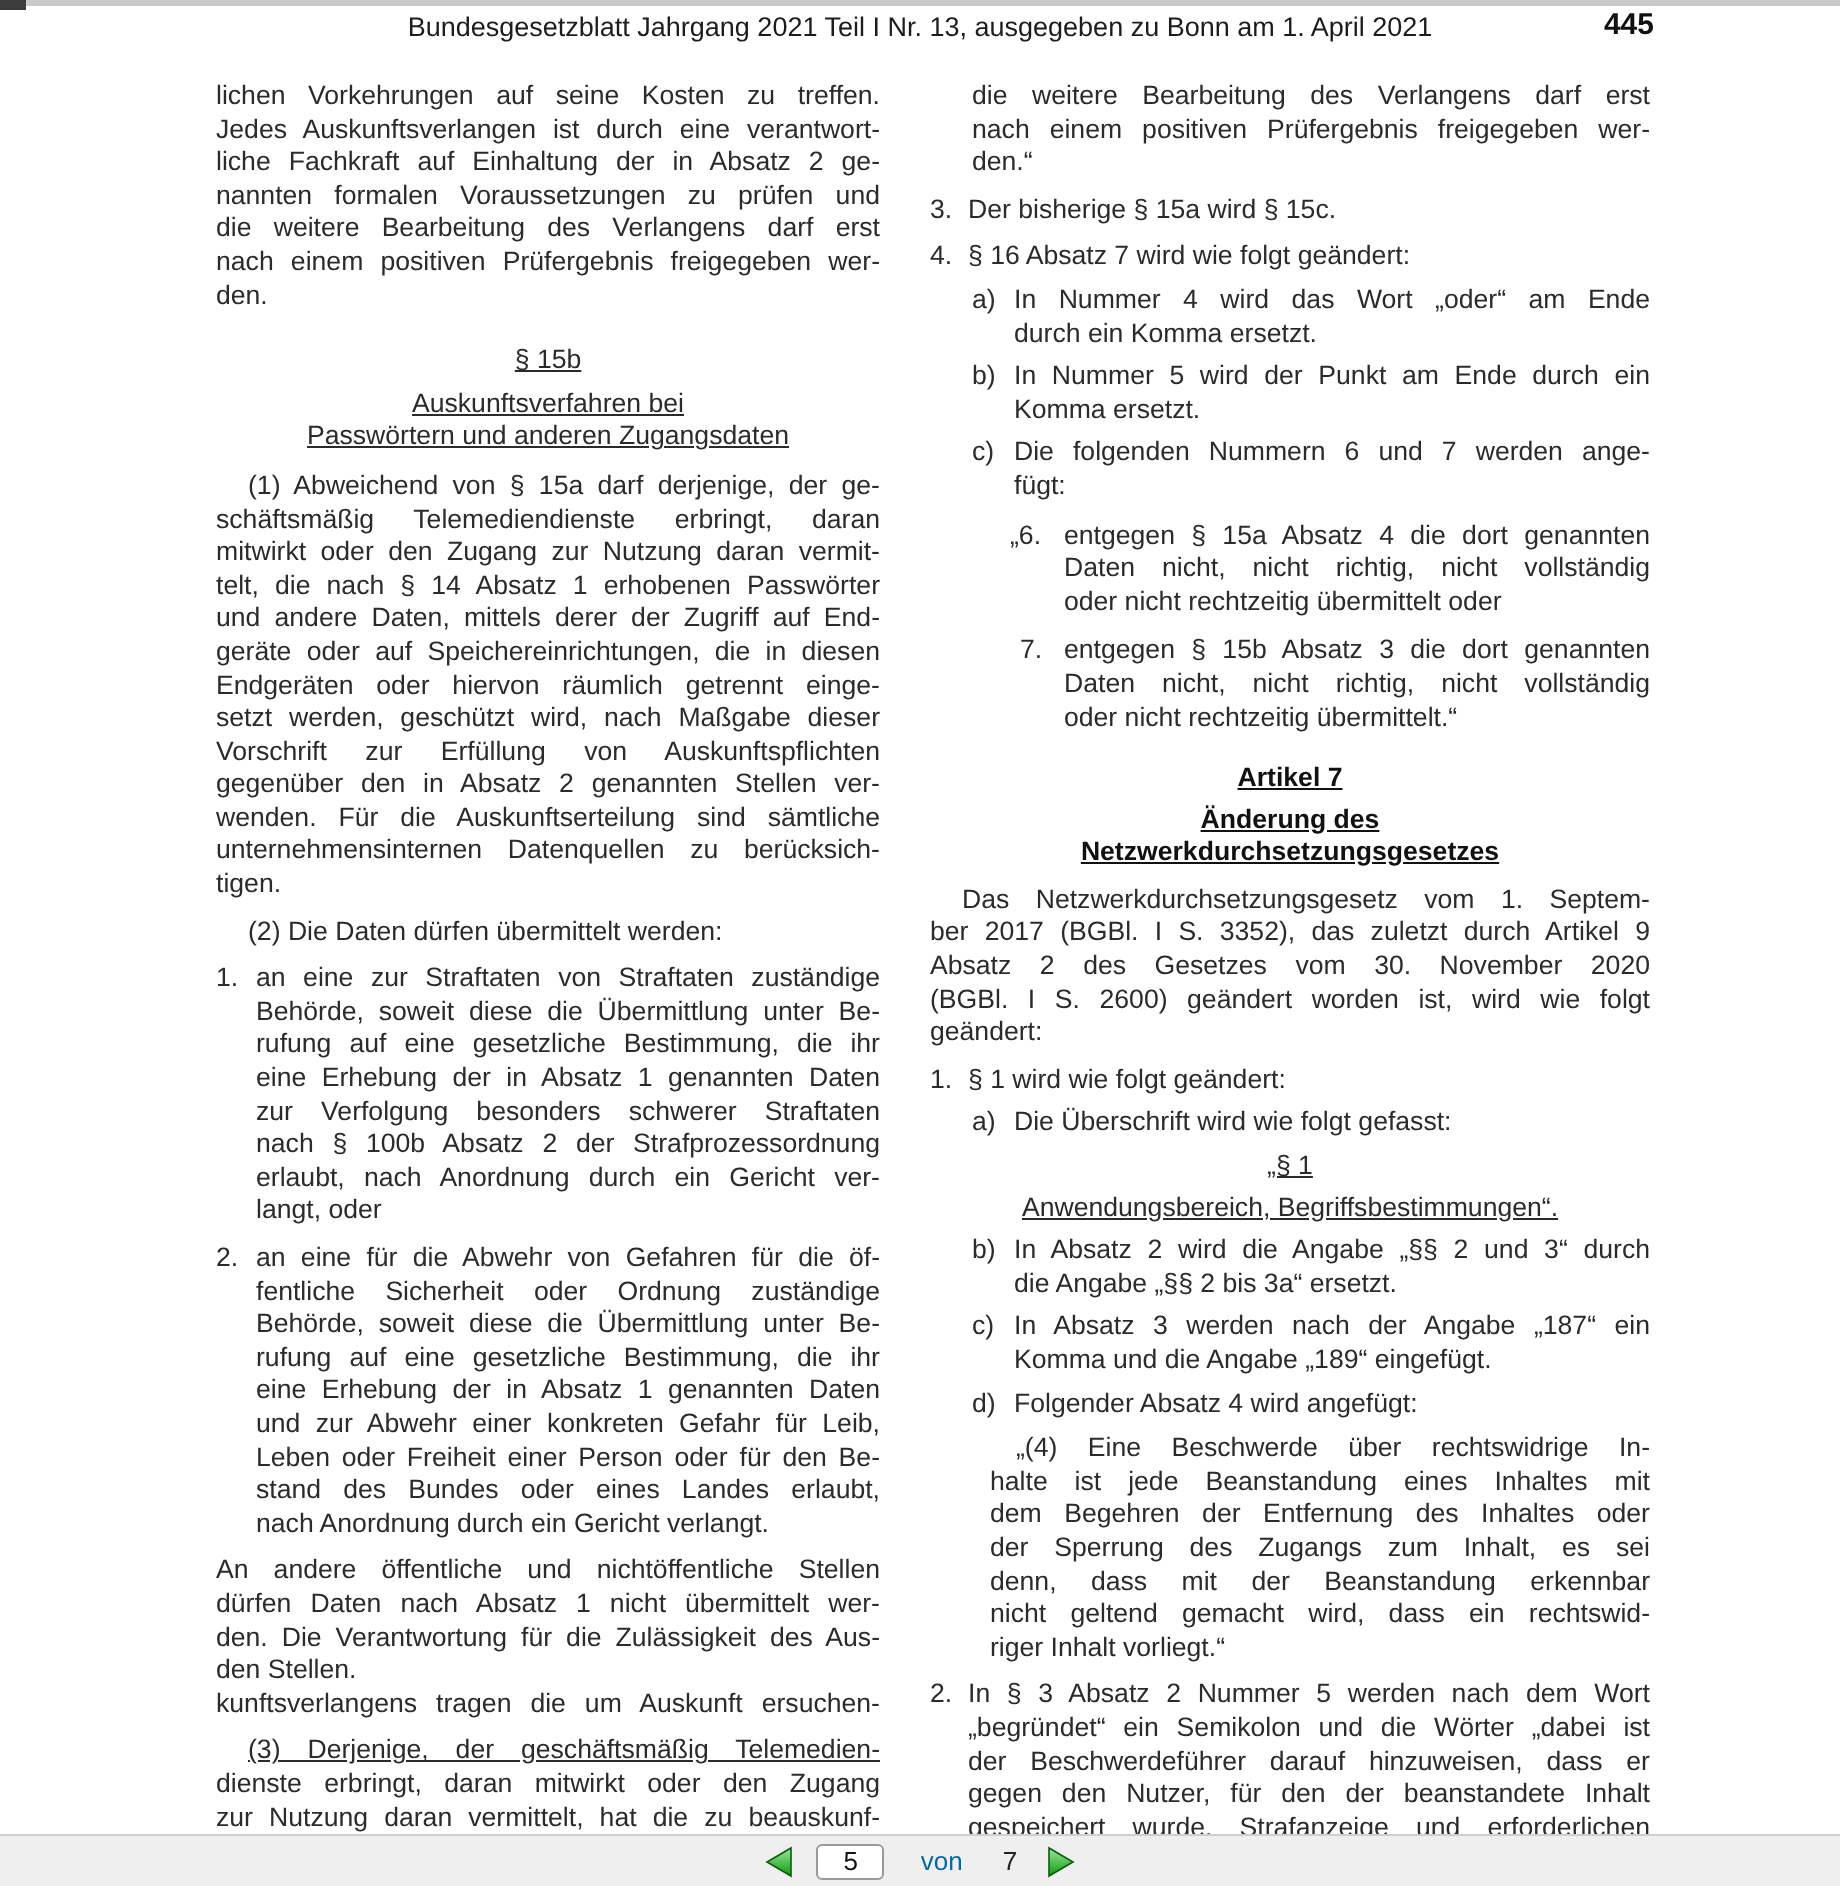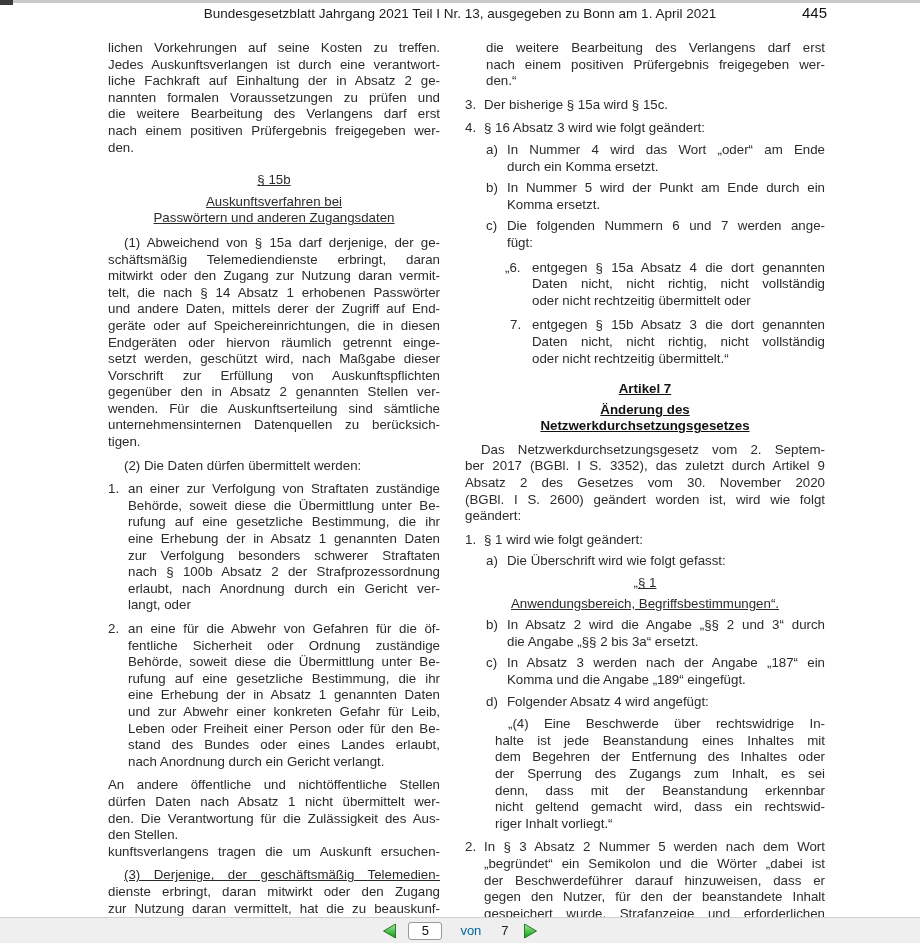--- a/index.html
+++ b/index.html
@@ -9,21 +9,21 @@
     font-family:"Liberation Sans","DejaVu Sans",sans-serif;
     color:#2b2b2b;
   }
   
   .top-strip{position:absolute;top:0;left:0;width:920px;height:3px;background:#c9c9c9;}
   .top-corner{position:absolute;top:0;left:0;width:13px;height:5px;background:#3c3c3c;}
 
   
   .running-head{position:absolute;top:6px;left:0;width:920px;text-align:center;
     font-size:13.5px;color:#1c1c1c;}
-  .page-num{position:absolute;top:4px;right:93px;font-size:15px;font-weight:normal;color:#111;}
+  .page-num{position:absolute;top:4px;right:93px;font-size:15px;font-weight:bold;color:#111;}
 
   
   .col{position:absolute;top:40px;font-size:13.3px;line-height:16.6px;color:#2b2b2b;}
   .col-left{left:108px;width:332px;}
   .col-right{left:465px;width:360px;}
 
   .blk{position:relative;margin-top:7px;}
   .blk:first-child{margin-top:0;}
   .blk.h{text-align:center;text-decoration:underline;}
   .blk.h.bold{font-weight:bold;color:#111;}
@@ -84,21 +84,21 @@
         <div class="ln">gegenüber den in Absatz 2 genannten Stellen ver-</div>
         <div class="ln">wenden. Für die Auskunftserteilung sind sämtliche</div>
         <div class="ln">unternehmensinternen Datenquellen zu berücksich-</div>
         <div class="ln end">tigen.</div>
       </div>
       <div class="blk p">
         <div class="ln end" style="text-indent: 16px;">(2) Die Daten dürfen übermittelt werden:</div>
       </div>
       <div class="blk li" style="padding-left: 20px;">
         <span class="lbl" style="left: 0px;">1.</span>
-        <div class="ln">an einer zur Verfolgung von Straftaten zuständige</div>
+        <div class="ln">an eine zur Straftaten von Straftaten zuständige</div>
         <div class="ln">Behörde, soweit diese die Übermittlung unter Be-</div>
         <div class="ln">rufung auf eine gesetzliche Bestimmung, die ihr</div>
         <div class="ln">eine Erhebung der in Absatz 1 genannten Daten</div>
         <div class="ln">zur Verfolgung besonders schwerer Straftaten</div>
         <div class="ln">nach § 100b Absatz 2 der Strafprozessordnung</div>
         <div class="ln">erlaubt, nach Anordnung durch ein Gericht ver-</div>
         <div class="ln end">langt, oder</div>
       </div>
       <div class="blk li" style="padding-left: 20px;">
         <span class="lbl" style="left: 0px;">2.</span>
@@ -130,21 +130,21 @@
         <div class="ln">die weitere Bearbeitung des Verlangens darf erst</div>
         <div class="ln">nach einem positiven Prüfergebnis freigegeben wer-</div>
         <div class="ln end">den.“</div>
       </div>
       <div class="blk li" style="padding-left: 19px;">
         <span class="lbl" style="left: 0px;">3.</span>
         <div class="ln end">Der bisherige § 15a wird § 15c.</div>
       </div>
       <div class="blk li" style="padding-left: 19px;">
         <span class="lbl" style="left: 0px;">4.</span>
-        <div class="ln end">§ 16 Absatz 3 wird wie folgt geändert:</div>
+        <div class="ln end">§ 16 Absatz 7 wird wie folgt geändert:</div>
       </div>
       <div class="blk li" style="margin-top: 5px; padding-left: 42px;">
         <span class="lbl" style="left: 21px;">a)</span>
         <div class="ln">In Nummer 4 wird das Wort „oder“ am Ende</div>
         <div class="ln end">durch ein Komma ersetzt.</div>
       </div>
       <div class="blk li" style="margin-top: 5px; padding-left: 42px;">
         <span class="lbl" style="left: 21px;">b)</span>
         <div class="ln">In Nummer 5 wird der Punkt am Ende durch ein</div>
         <div class="ln end">Komma ersetzt.</div>
@@ -167,21 +167,21 @@
         <div class="ln end">oder nicht rechtzeitig übermittelt.“</div>
       </div>
       <div class="blk h bold" style="margin-top: 14px;">
         <div class="lnc">Artikel 7</div>
       </div>
       <div class="blk h bold" style="margin-top: 4px;">
         <div class="lnc">Änderung des</div>
         <div class="lnc">Netzwerkdurchsetzungsgesetzes</div>
       </div>
       <div class="blk p" style="margin-top: 7px;">
-        <div class="ln" style="text-indent: 16px;">Das Netzwerkdurchsetzungsgesetz vom 2. Septem-</div>
+        <div class="ln" style="text-indent: 16px;">Das Netzwerkdurchsetzungsgesetz vom 1. Septem-</div>
         <div class="ln">ber 2017 (BGBl. I S. 3352), das zuletzt durch Artikel 9</div>
         <div class="ln">Absatz 2 des Gesetzes vom 30. November 2020</div>
         <div class="ln">(BGBl. I S. 2600) geändert worden ist, wird wie folgt</div>
         <div class="ln end">geändert:</div>
       </div>
       <div class="blk li" style="padding-left: 19px;">
         <span class="lbl" style="left: 0px;">1.</span>
         <div class="ln end">§ 1 wird wie folgt geändert:</div>
       </div>
       <div class="blk li" style="margin-top: 5px; padding-left: 42px;">

